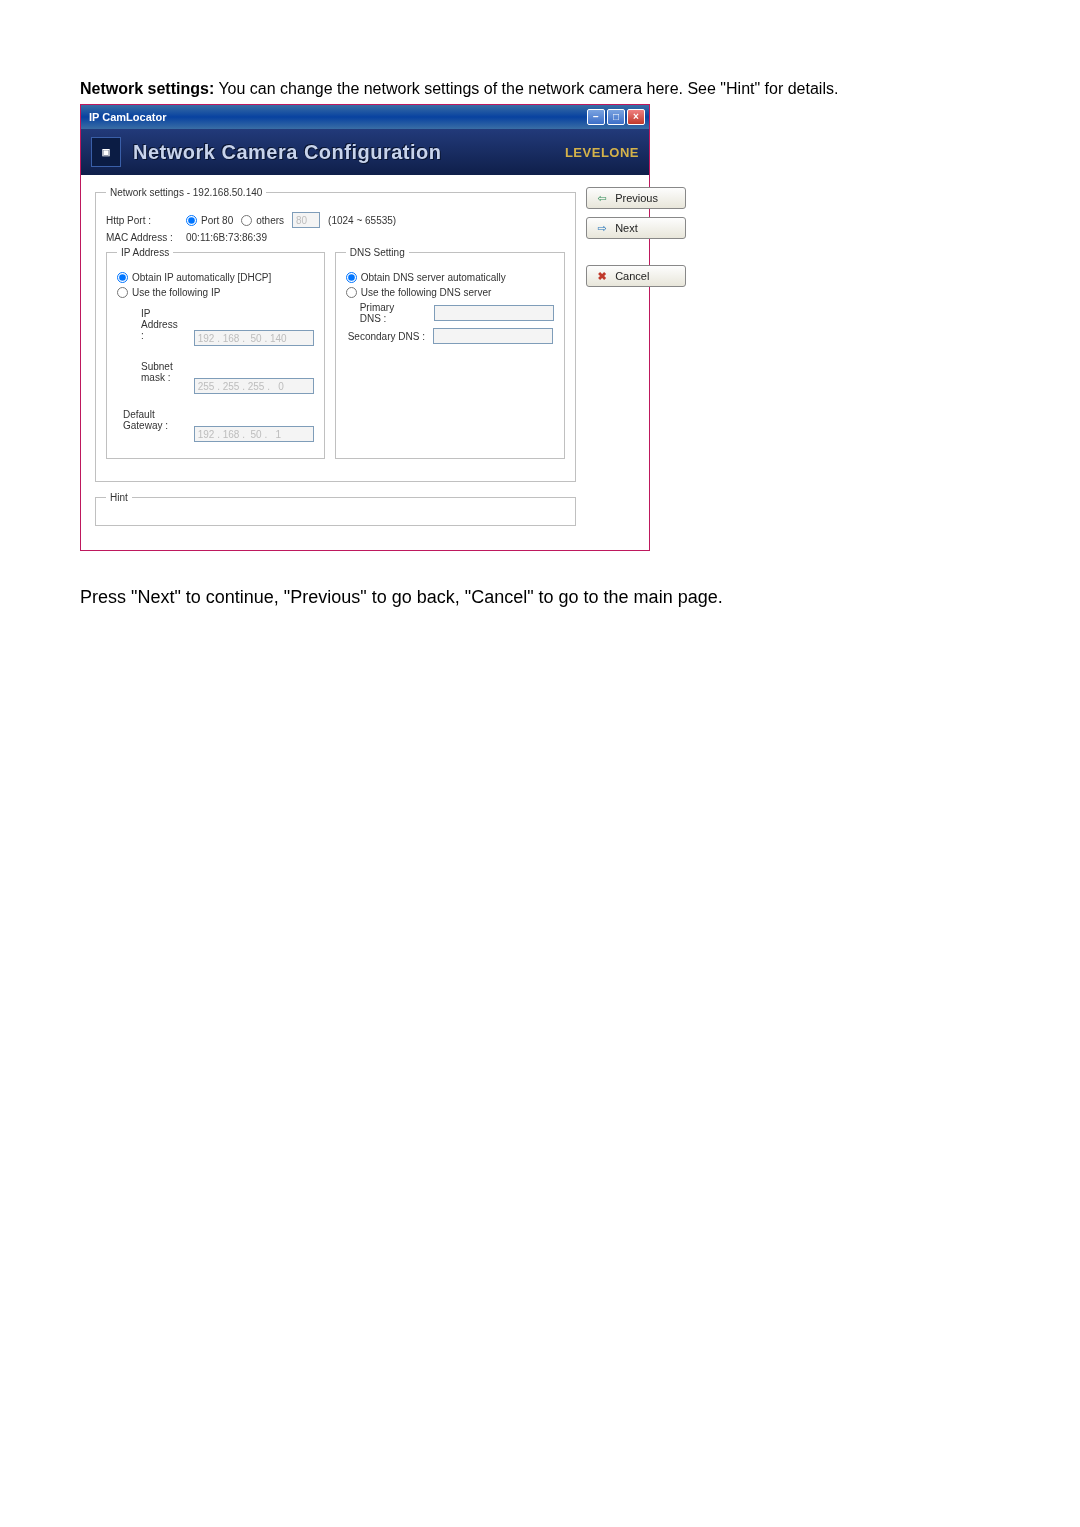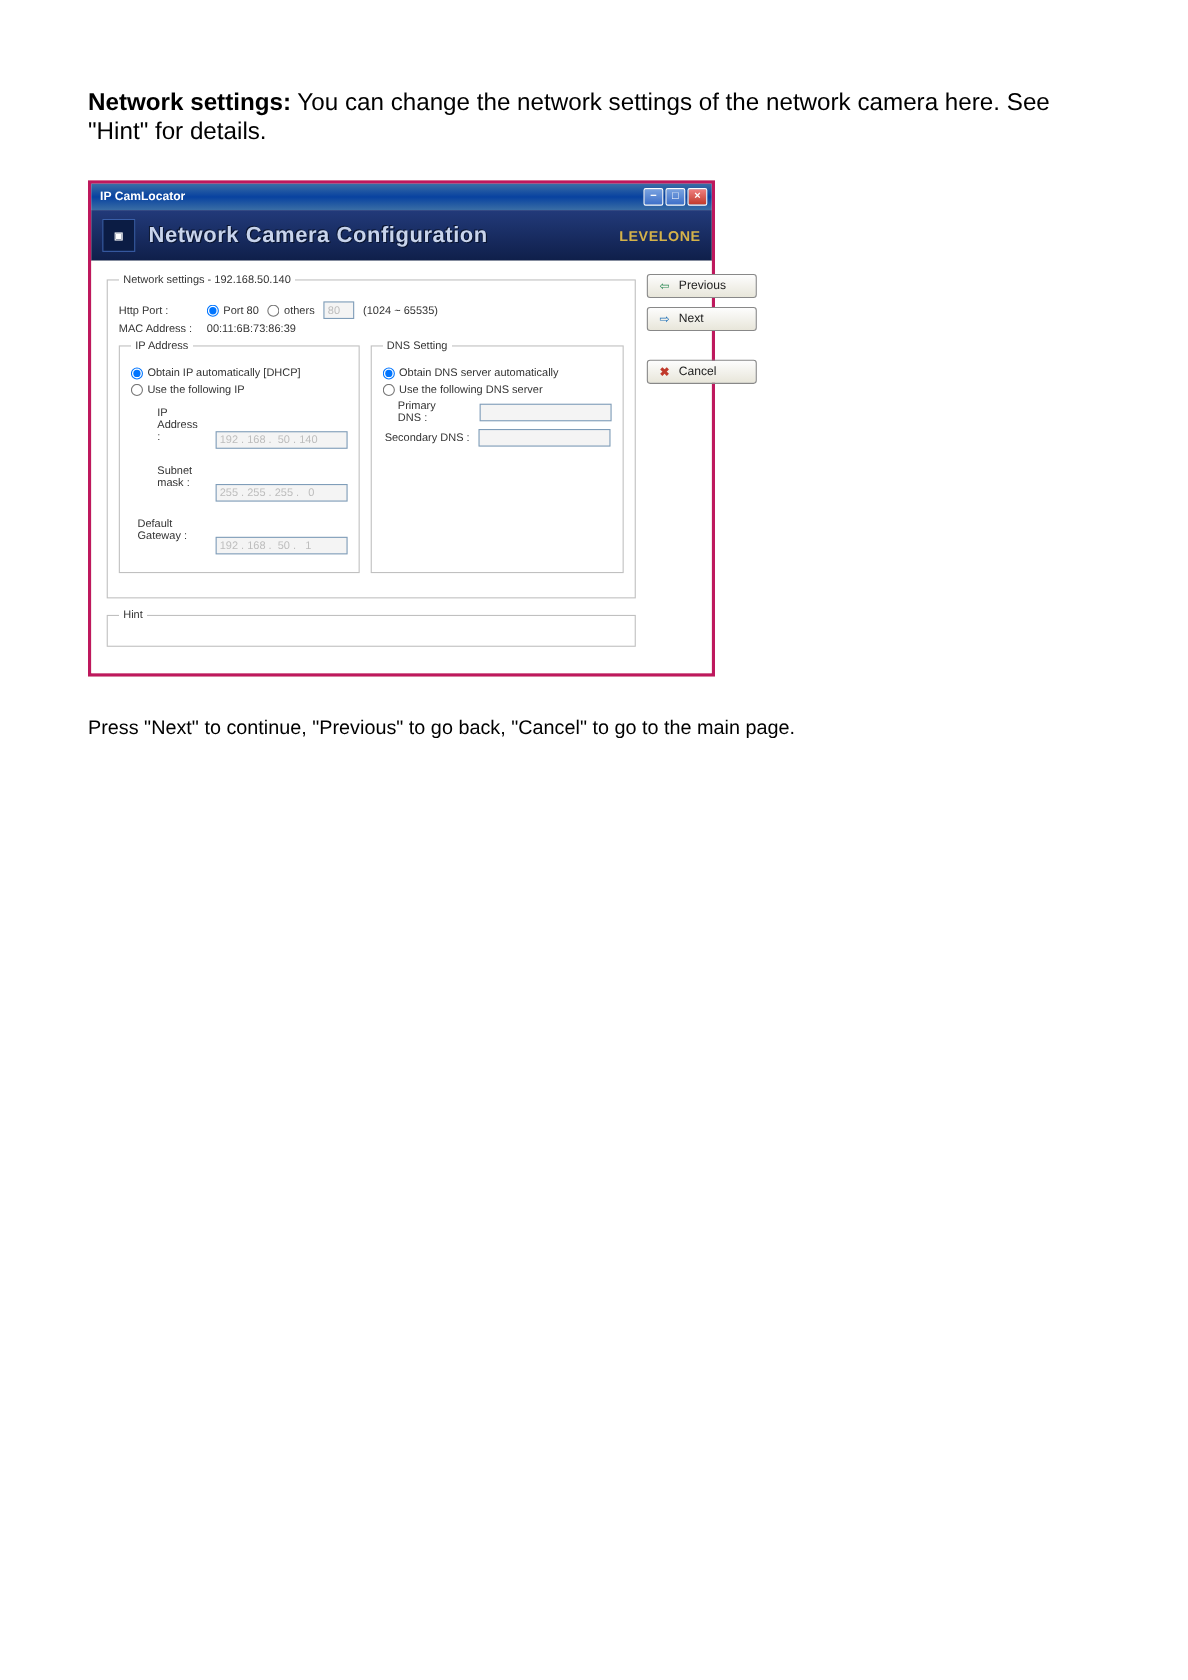--- a/index.html
+++ b/index.html
@@ -5,28 +5,28 @@
     * { box-sizing: border-box; margin: 0; padding: 0; }
     body {
       width: 1080px;
       height: 1527px;
       background: #fff;
       font-family: Arial, Helvetica, sans-serif;
       padding: 80px 80px 0 80px;
       color: #000;
     }
     .intro-line {
-      font-size: 22px;
-      margin-bottom: 32px;
+      font-size: 16px;
+      margin-bottom: 6px;
     }
     .intro-line .bold { font-weight: bold; }
 
     .app-window {
       width: 570px;
-      border: 3px solid #be185d;
+      border: 1px solid #be185d;
       background: #ece9d8;
       font-size: 10px;
     }
     .titlebar {
       height: 24px;
       background: linear-gradient(to bottom, #3a6ea5 0%, #0842a0 50%, #3a6ea5 100%);
       display: flex;
       align-items: center;
       padding: 0 4px;
       color: #fff;

